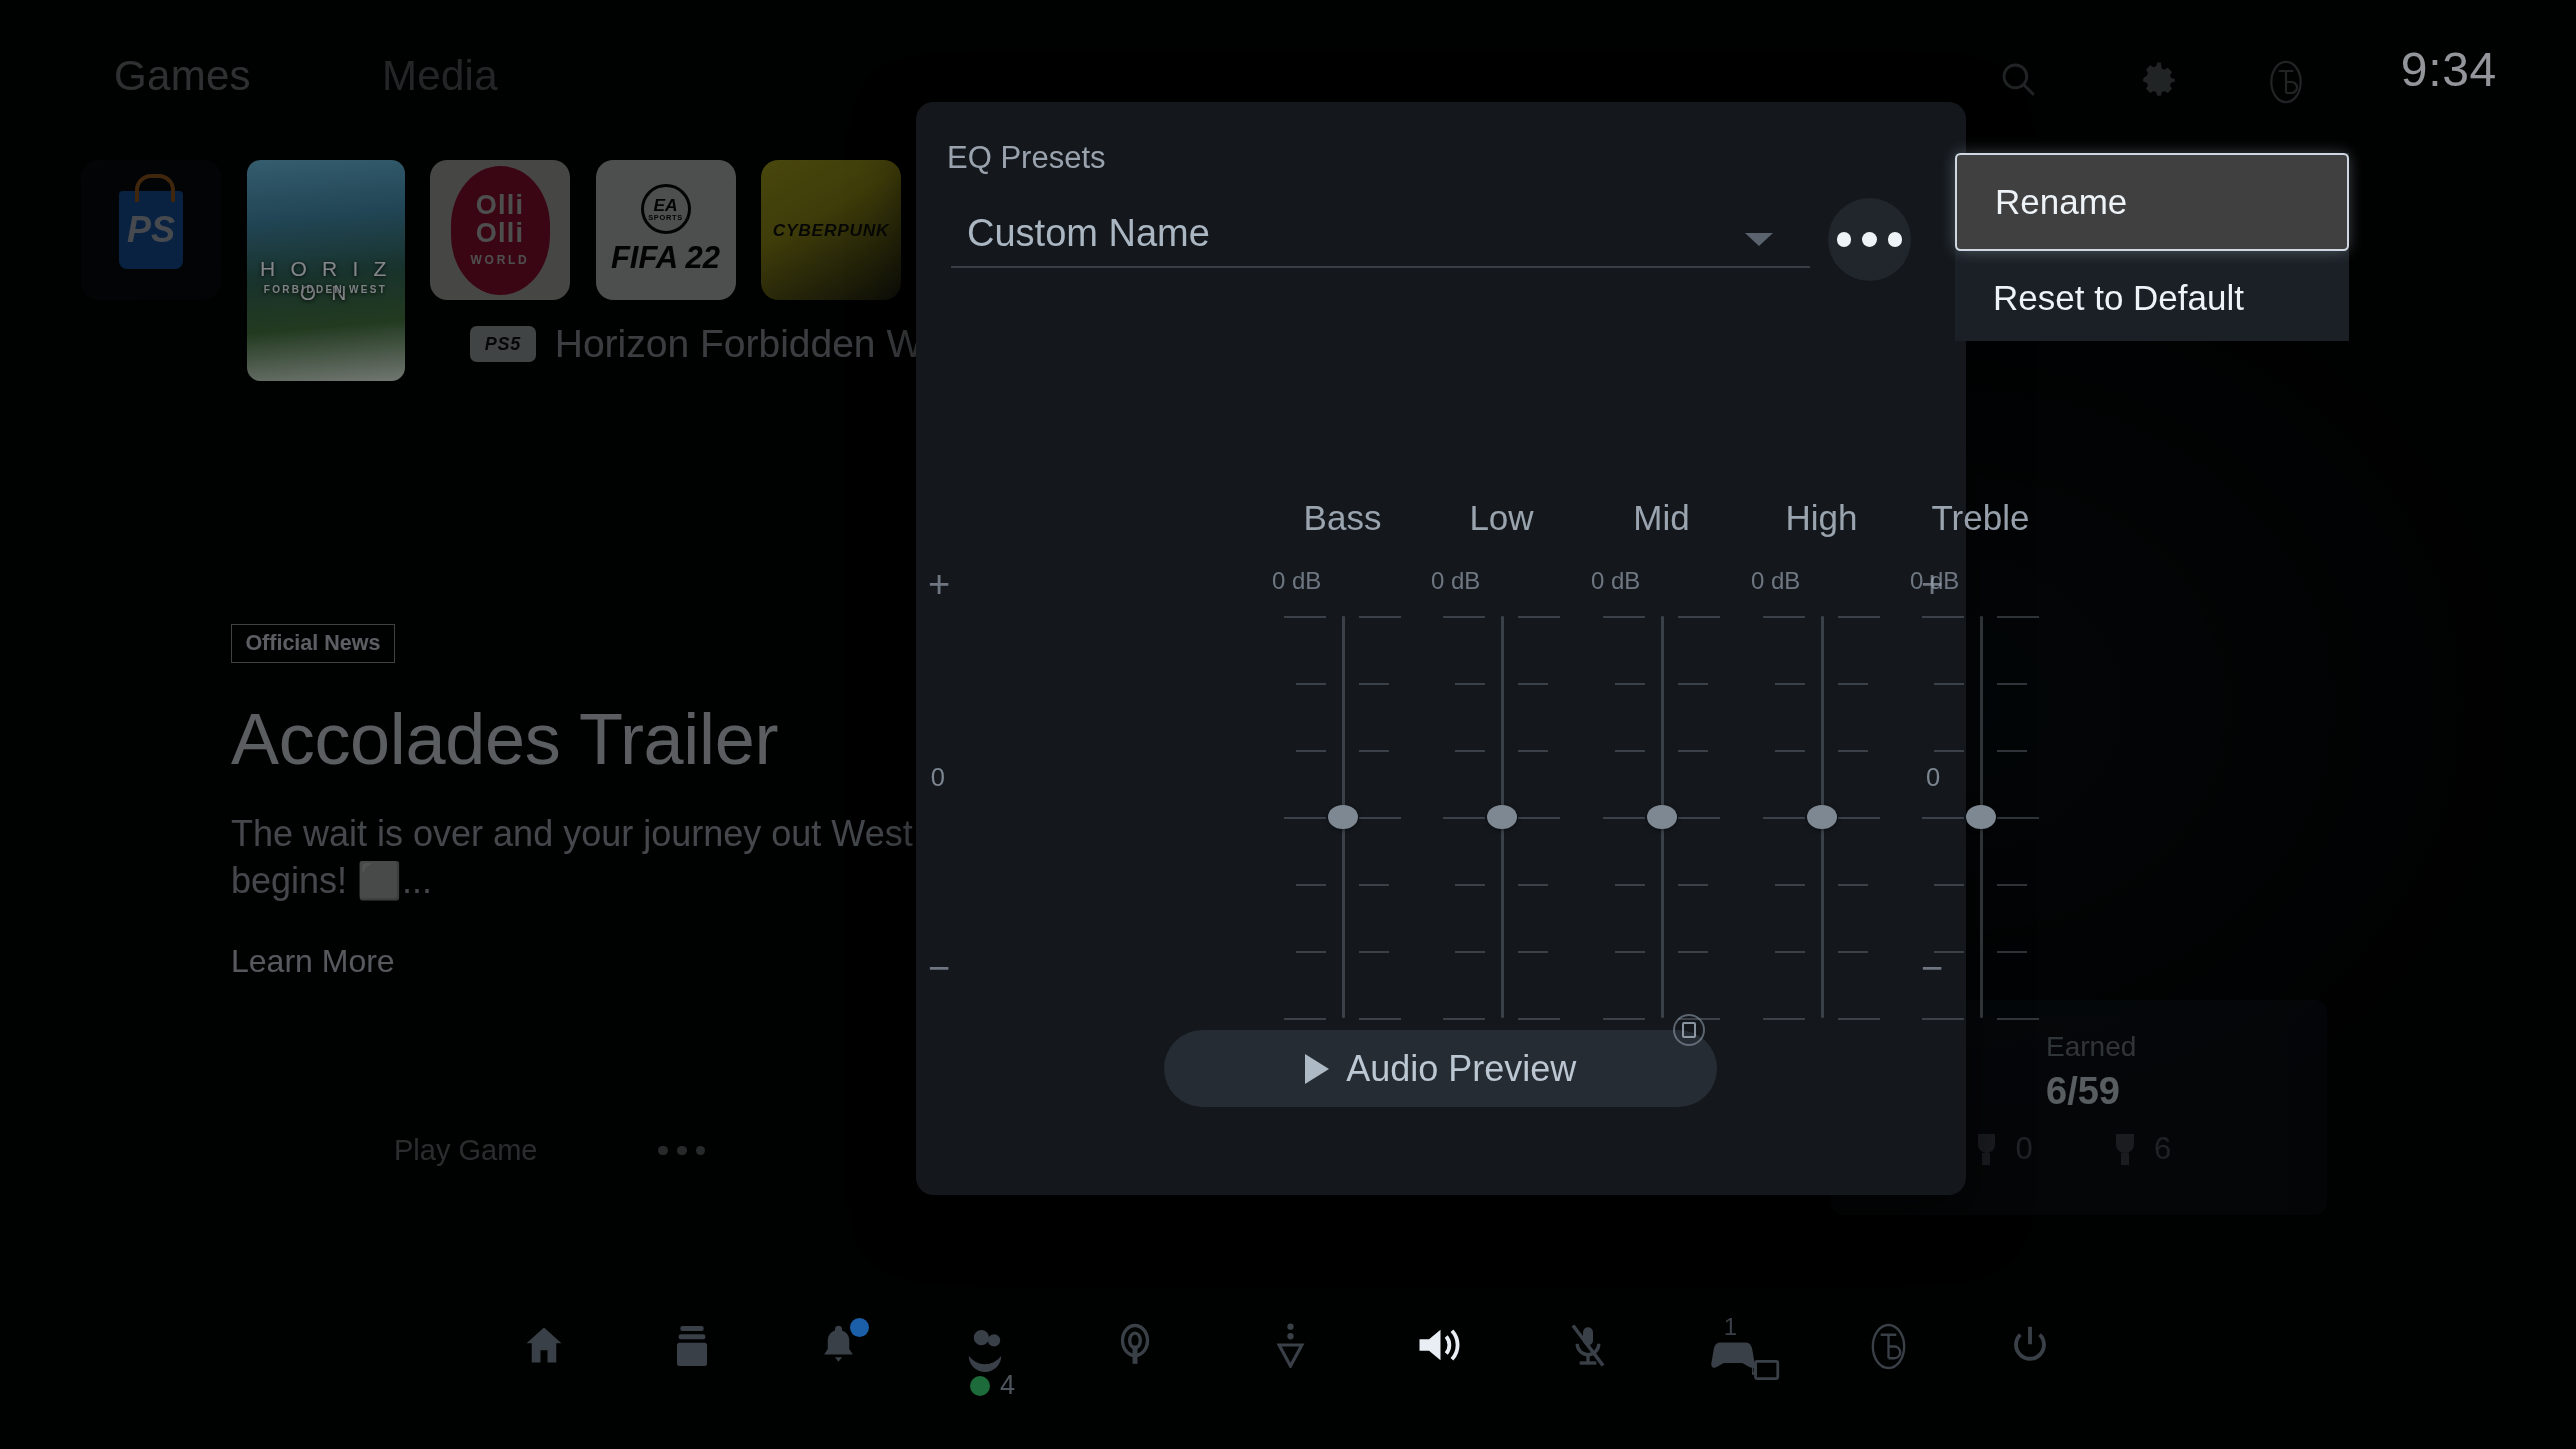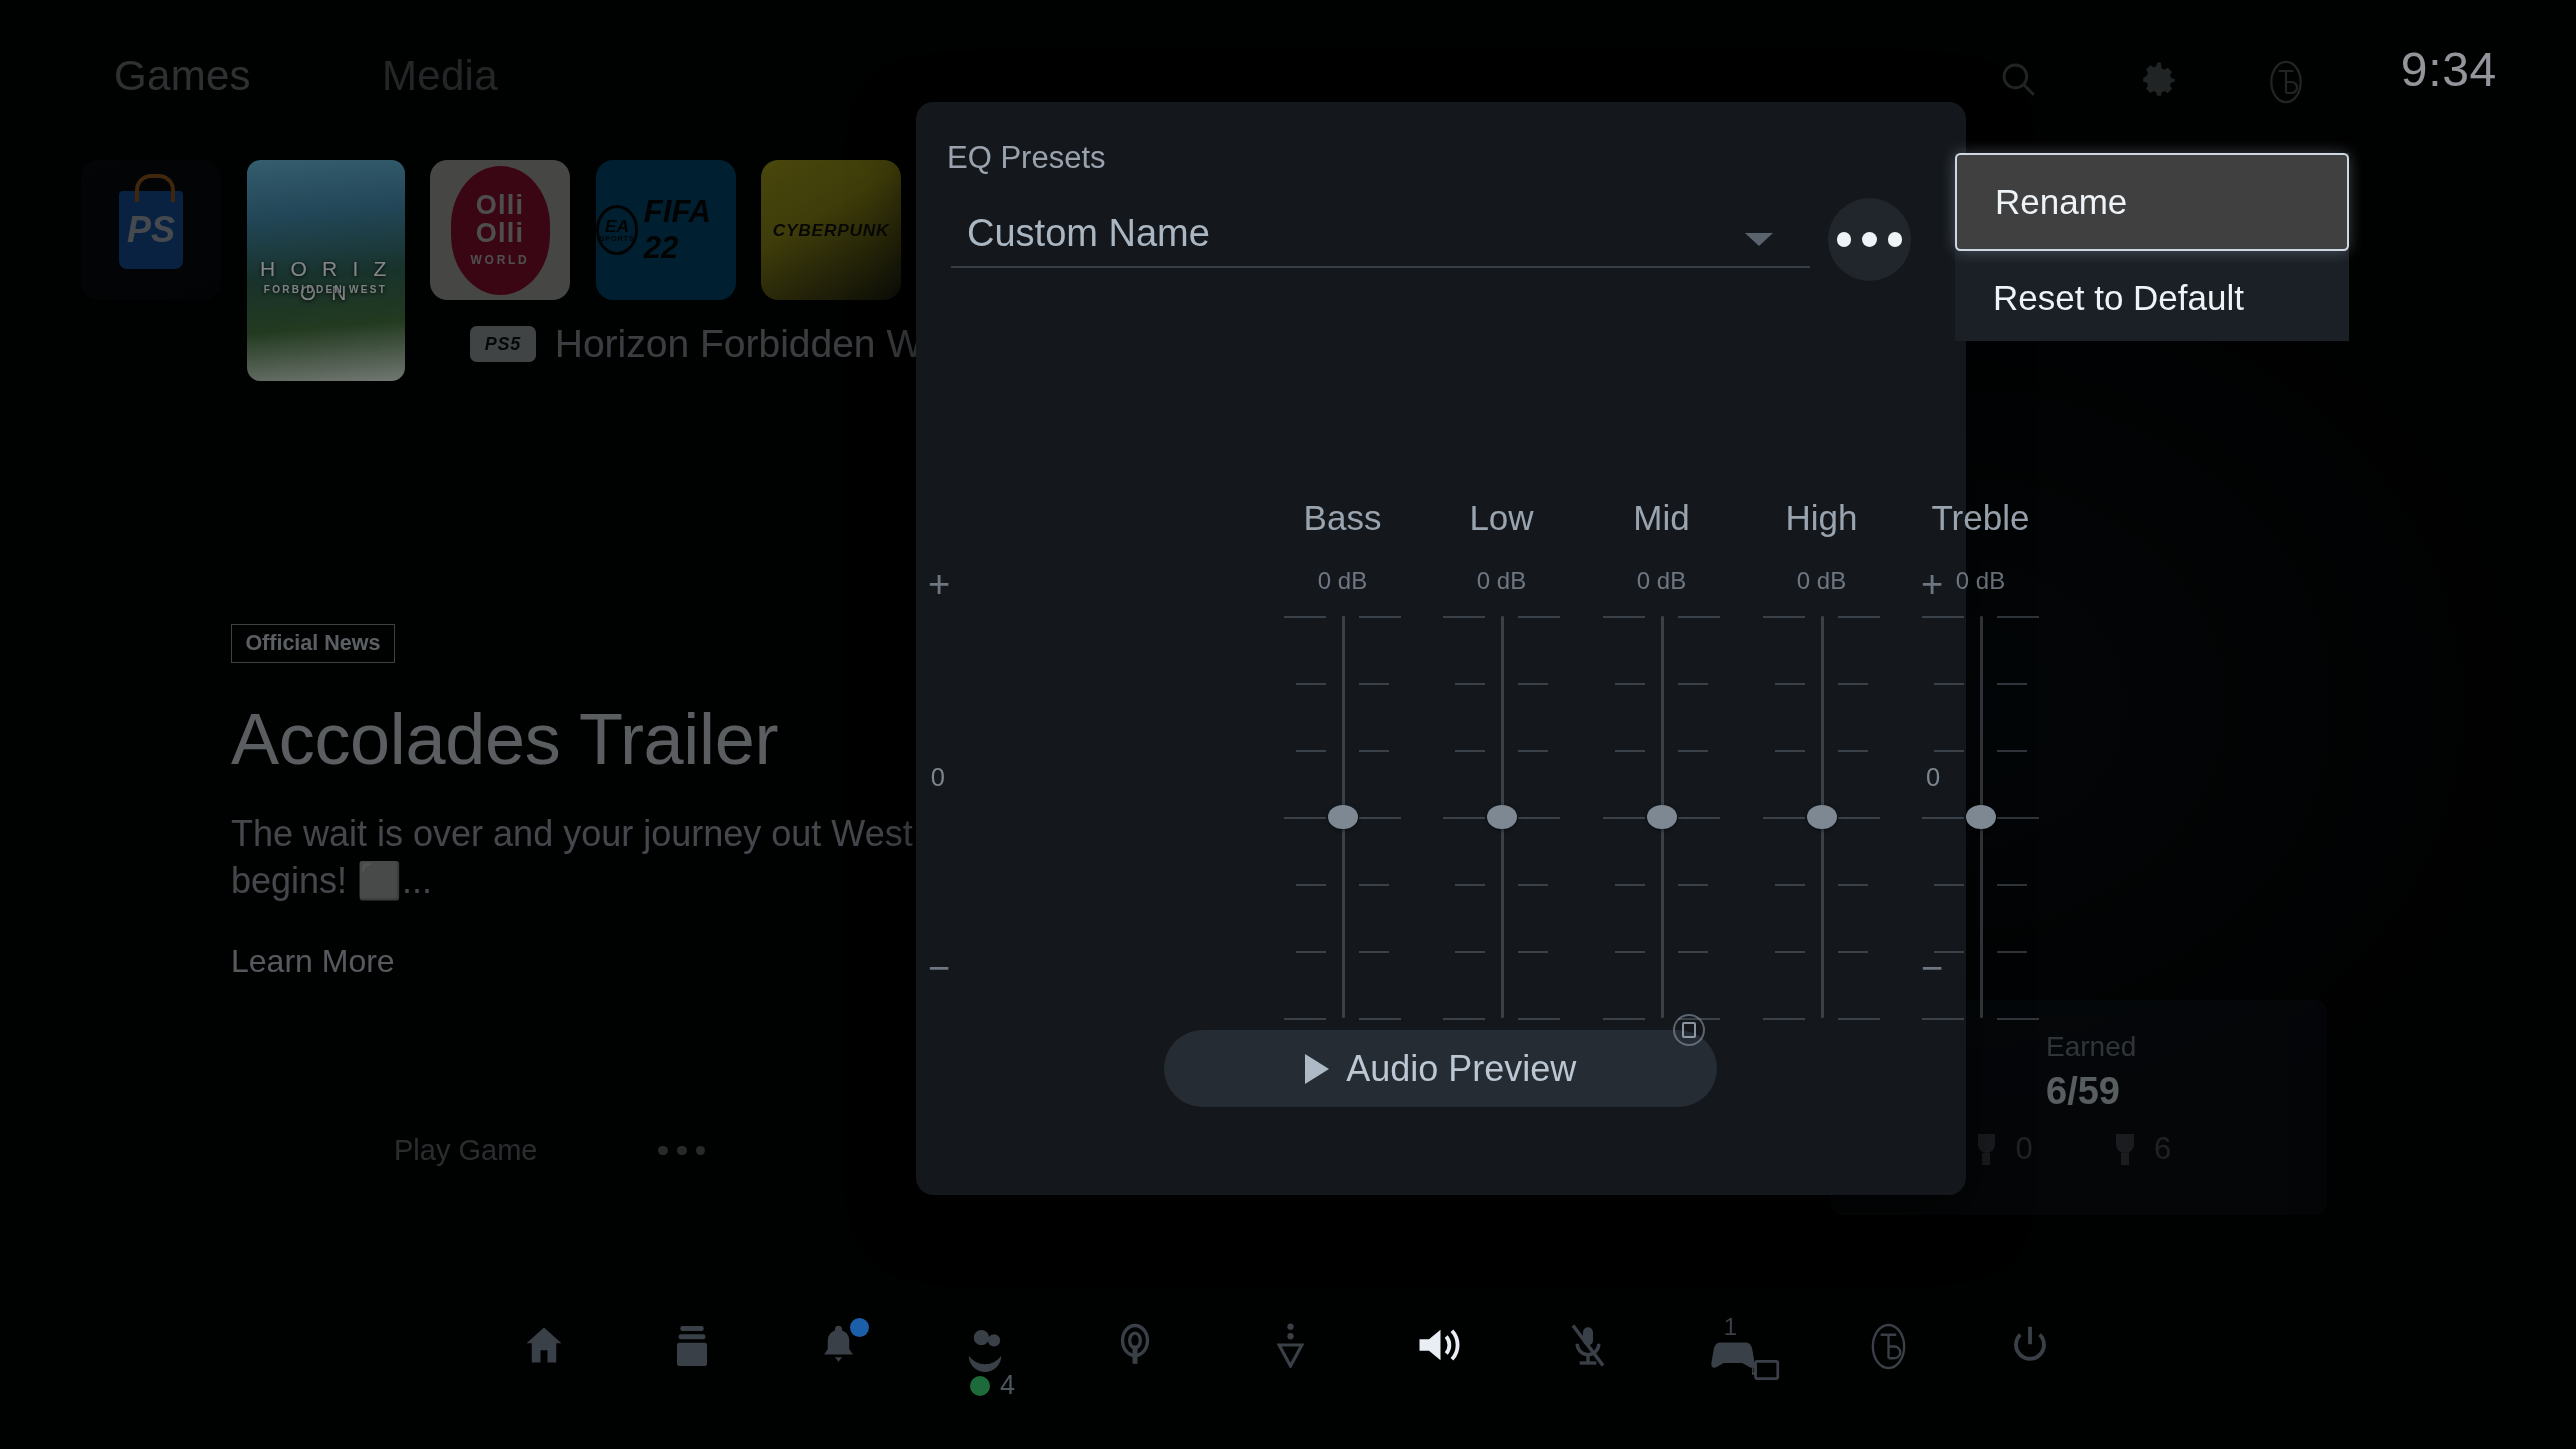--- a/index.html
+++ b/index.html
@@ -61,21 +61,21 @@
     font-size: 21px; letter-spacing: 4.7px; color:#f0f4f8; font-weight: 400; text-shadow:0 1.3px 4px #000; }
   .tile-horizon .hs { position:absolute; top:56%; left:0; right:0; text-align:center;
     font-size: 10px; letter-spacing: 2.3px; color:#e2eaf0; text-shadow:0 1.3px 4px #000; }
 
   .tile-olli { background: #e8e6e1; }
   .olli-blob { width: 99px; height: 129px; border-radius: 50%/46%; background: #c4123f;
     display:flex; flex-direction: column; align-items:center; justify-content:center; gap:2.7px; }
   .olli-blob .ol1 { font-size: 27px; letter-spacing: 1.3px; color:#fff; font-weight:800; line-height:0.92; }
   .olli-blob .ol2 { font-size: 12px; letter-spacing: 2.7px; color:#fff; font-weight: 800; margin-top:4px;}
 
-  .tile-fifa { background: #0369a1; color:#0a0a0a; flex-direction: row; gap: 5.4px; }
+  .tile-fifa { background: #ffffff; color:#0a0a0a; flex-direction: column; gap: 5.4px; }
   .tile-fifa .ea { width:50px;height:50px;border:3.4px solid #0a0a0a;border-radius:50%;
     display:flex;flex-direction:column;align-items:center;justify-content:center;line-height:1; }
   .tile-fifa .ea b { font-size: 17.4px; font-style: italic; }
   .tile-fifa .ea i { font-size: 7.4px; letter-spacing: 0.7px; font-style: normal; }
   .tile-fifa .ft { font-size: 31px; font-weight: 900; font-style: italic; }
 
   .tile-cp { background: linear-gradient(150deg,#f0e92a 0%, #cfc51e 40%, #2a2a18 100%); }
   .tile-cp span { font-size: 17.4px; font-style: italic; font-weight: 900; color:#1a1a10; letter-spacing:0.7px; }
 
   .tile-label-row { position: absolute; top: 322px; left: 470px; display: flex; align-items: center; gap: 19px; opacity: 0.30; }
@@ -128,21 +128,21 @@
   .preset-underline { position: absolute; left: 4px; top: 63px; width: 859px; height: 2px; background: rgba(150,162,176,0.28); }
   .more-btn { position: absolute; left: 881px; top: -5.4px; width: 83px; height: 83px; border-radius: 50%;
     background: #21262c; display:flex; align-items:center; justify-content:center; gap: 10.7px; }
   .more-btn i { width: 14.8px; height: 14.8px; border-radius: 50%; background: #eef3f8; display: block; }
 
   
   .bands { position: absolute; left: 0; top: 0; width: 1050px; height: 1093px; margin-top: 44px; }
   .band { position: absolute; top: 0; width: 141px; }
   .band-name { position: absolute; top: 352px; left: 0; width: 141px; text-align: center;
     font-size: 35px; font-weight: 300; color: rgba(192,204,216,0.78); }
-  .band-val { position: absolute; top: 421px; left: 0; width: 141px; text-align: center;
+  .band-val { position: absolute; top: 421px; left: 0; width: 141px; text-align: left;
     font-size: 24px; font-weight: 300; color: rgba(164,176,190,0.62); }
 
   
   .slider { position: absolute; top: 470px; left: 0; width: 141px; height: 402px; }
   .slider-track { position: absolute; left: 70px; top: 0; width: 2.7px; height: 402px;
     background: rgba(150,162,176,0.30); border-radius: 1.3px; }
   .tick { position: absolute; height: 2px; background: rgba(150,162,176,0.30); }
   .tick.L { left: 24px; width: 29.5px; }
   .tick.R { left: 87px; width: 29.5px; }
   .tick.long.L { left: 12px; width: 42px; }

